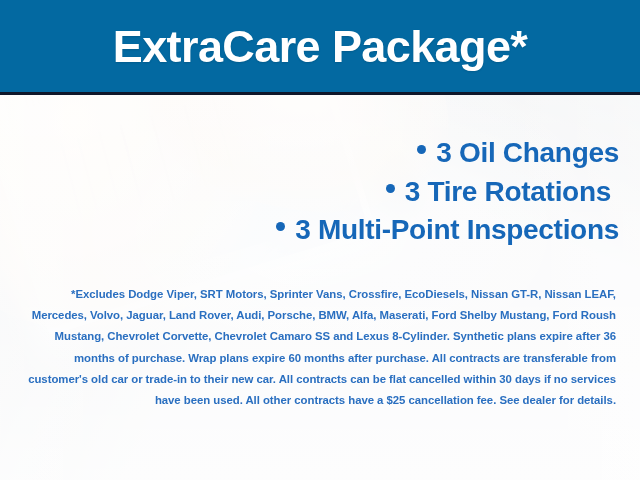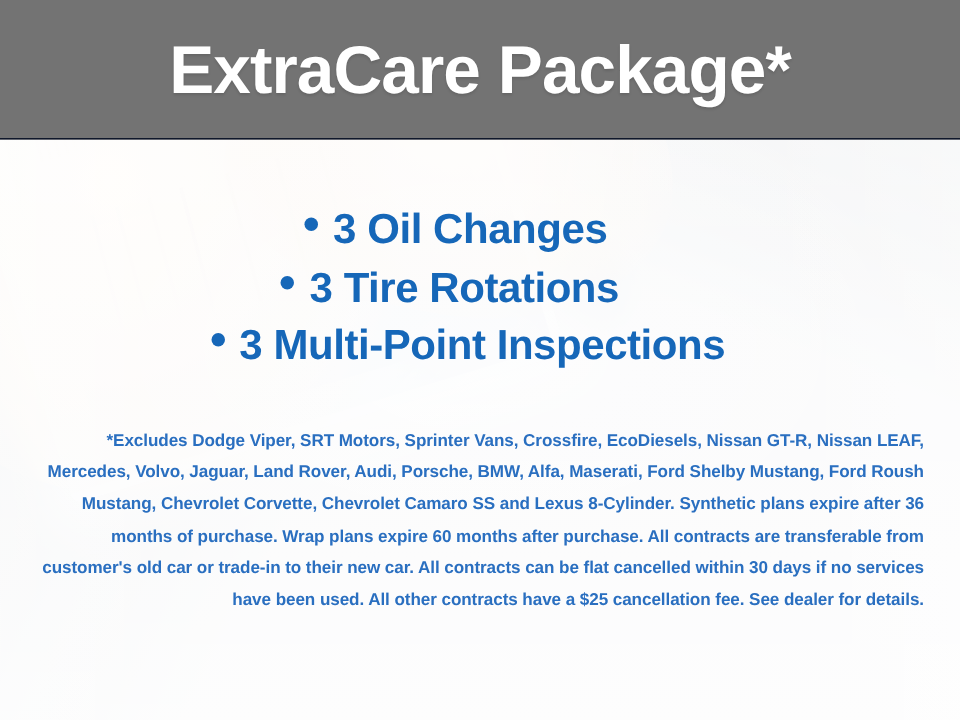--- a/index.html
+++ b/index.html
@@ -140,22 +140,22 @@
     background:
       radial-gradient(ellipse 78% 62% at 50% 48%, rgba(255,255,255,0.34), rgba(255,255,255,0.00) 72%),
       linear-gradient(90deg, rgba(255,255,255,0.30) 0%, rgba(255,255,255,0) 22%, rgba(255,255,255,0) 78%, rgba(255,255,255,0.34) 100%);
   }
 
   
   .banner {
     position: absolute;
     top: 0; left: 0; right: 0;
     height: 92px;
-    background: #737373;
-    border-bottom: 1px solid #0f172a;
+    background: #0369a1;
+    border-bottom: 3px solid #0f172a;
     display: flex;
     align-items: center;
     justify-content: center;
     z-index: 5;
   }
   .banner-title {
     color: #ffffff;
     font-size: 45px;
     font-weight: bold;
     letter-spacing: -0.6px;
@@ -166,22 +166,22 @@
 
   
   .content {
     position: absolute;
     inset: 92px 0 0 0;
     z-index: 4;
   }
   .bullets {
     position: absolute;
     top: 42px; left: 0; right: 0;
-    text-align: center;
-    padding-right: 32px;
+    text-align: right;
+    padding-right: 21px;
   }
   .bullet-line {
     color: #1667b8;
     font-size: 28px;
     font-weight: bold;
     line-height: 1.38;
     letter-spacing: -0.3px;
     white-space: nowrap;
   }
   .bullet-line .dot {

